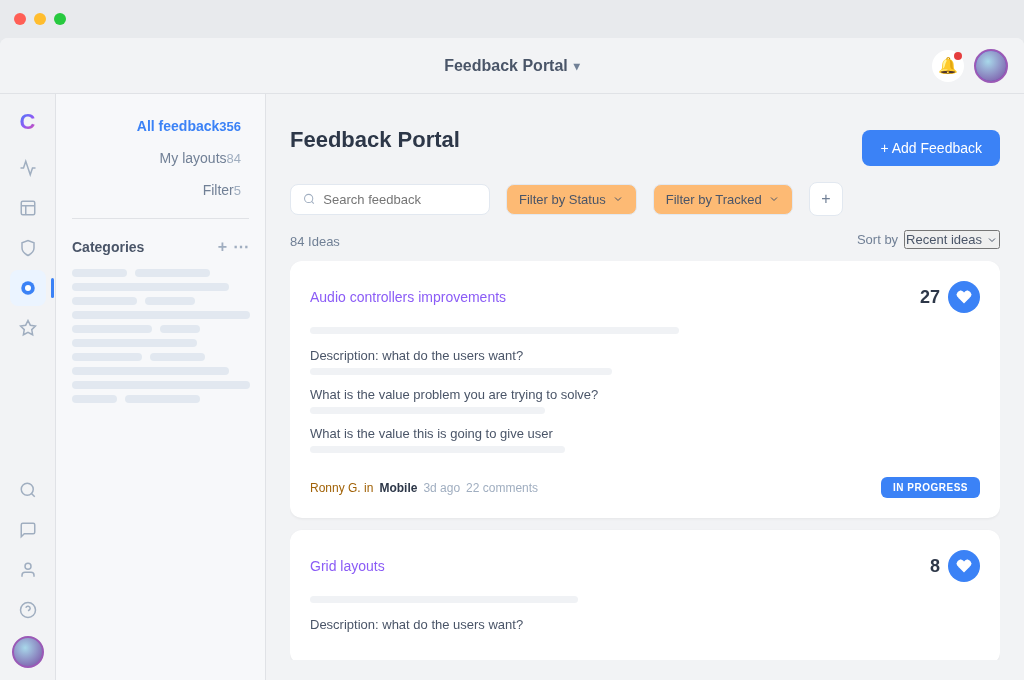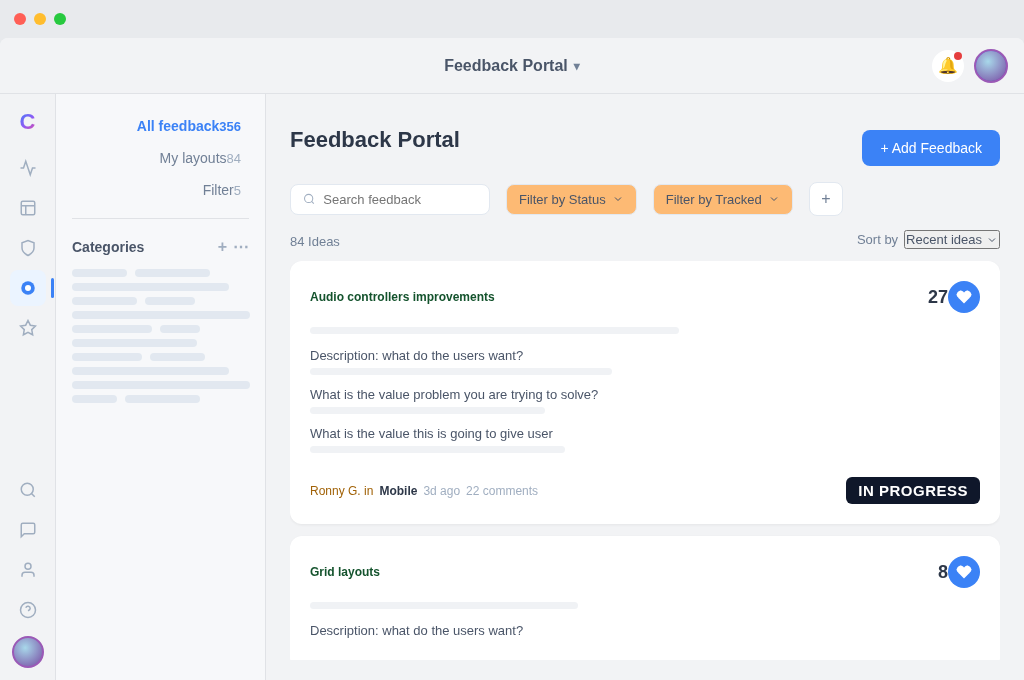--- a/index.html
+++ b/index.html
@@ -374,27 +374,28 @@
       padding: 20px;
       box-shadow: 0 1px 3px rgba(0,0,0,0.06);
     }
     .card-header-row {
       display: flex;
       align-items: center;
       justify-content: space-between;
       margin-bottom: 14px;
     }
     .card-title {
-      font-size: 12px;
-      font-weight: 700;
-      color: #14532d;
+      font-size: 14px;
+      font-weight: 400;
+      color: #8b5cf6;
     }
     .card-vote {
       display: flex;
       align-items: center;
+      gap: 8px;
     }
     .vote-count {
       font-size: 18px;
       font-weight: 700;
       color: #2d3748;
     }
     .heart-btn {
       width: 32px; height: 32px;
       border-radius: 50%;
       background: #3b82f6;
@@ -432,23 +433,23 @@
       color: #a0aec0;
     }
     .card-meta-author {
       color: #a16207;
     }
     .card-meta-bold {
       color: #2d3748;
       font-weight: 600;
     }
     .status-badge {
-      background: #0f172a;
+      background: #3b82f6;
       color: white;
-      font-size: 15px;
+      font-size: 10px;
       font-weight: 700;
       padding: 5px 12px;
       border-radius: 6px;
       letter-spacing: 0.5px;
       margin-left: 32px;
     }
   </style>
 </head>
 <body>
 

